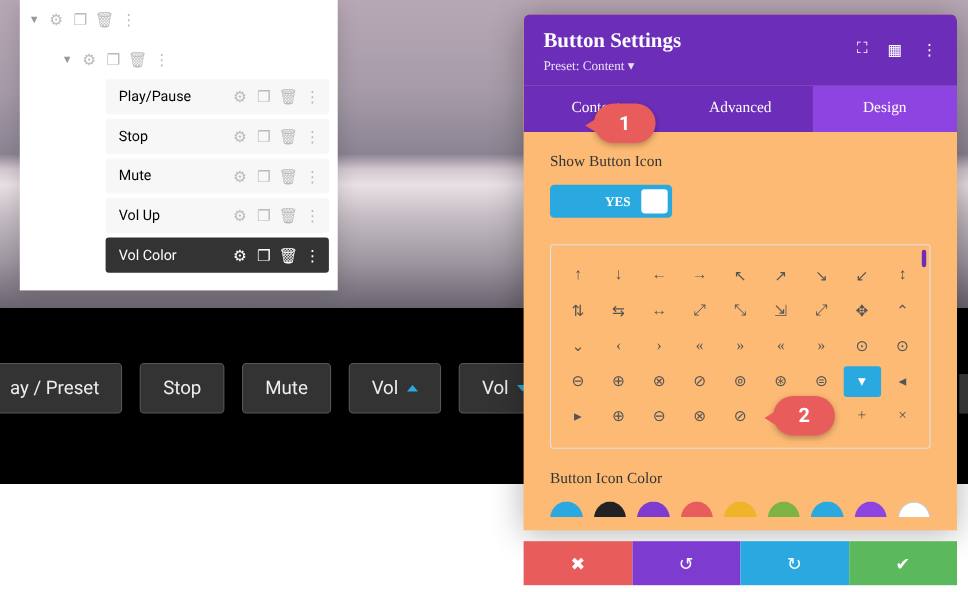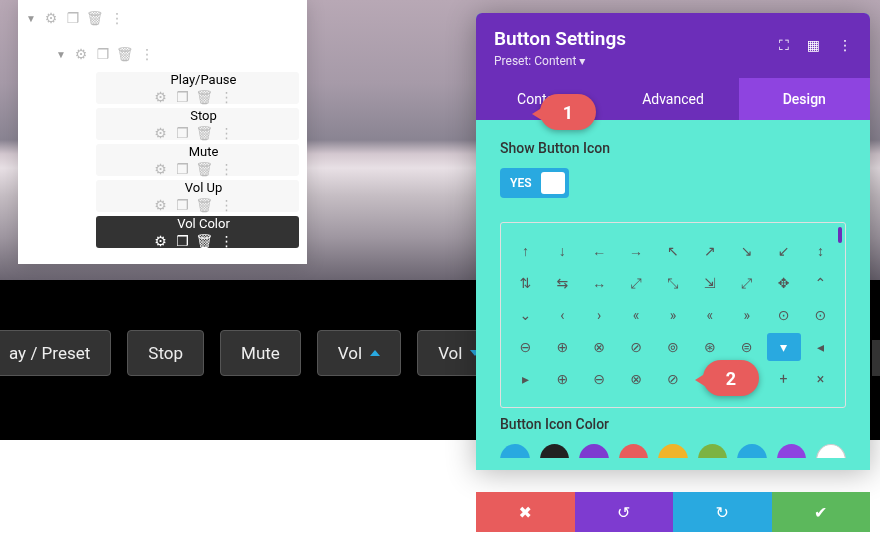--- a/index.html
+++ b/index.html
@@ -8,39 +8,39 @@
 .bg-dark { position:absolute; top:280px; left:0; width:880px; height:160px; background:#000; }
 .left-panel { position:absolute; top:0; left:18px; width:289px; background:#fff; padding:0 0 12px 0; box-shadow:0 2px 18px rgba(0,0,0,0.15); }
 .tree-row { display:flex; align-items:center; height:36px; padding:0 8px; gap:8px; }
 .tree-arrow { width:10px; color:#999; font-size:10px; text-align:center; }
 .tree-label-block { flex:1; display:flex; align-items:center; height:30px; padding:0 10px; background:#f5f5f5; border-radius:3px; font-size:13px; color:#666; }
 .tree-label-block.row-type { color:#4caf50; font-weight:500; }
 .tree-actions { display:flex; gap:8px; align-items:center; color:#bbb; }
 .tree-actions.active { color:#fff; }
 .tree-actions .ico { width:14px; height:14px; display:flex; align-items:center; justify-content:center; }
 .indent-1 { padding-left:38px; }
-.leaf-box { display:flex; align-items:center; height:32px; margin:0 8px 4px 0; margin-left:78px; background:#f7f7f7; border-radius:3px;flex-direction:column; }
+.leaf-box { display:flex; align-items:center; height:32px; margin:0 8px 4px 0; margin-left:78px; background:#f7f7f7; border-radius:3px; }
 .leaf-box.active { background:#333; color:#fff; }
 .leaf-box .lbl { flex:1; padding-left:12px; font-size:13px; }
 .leaf-box .tree-actions { padding-right:8px; }
 .buttons-bar { position:absolute; top:330px; left:-12px; display:flex; gap:16px; align-items:center; }
 .ctrl-btn { background:#333; border:1px solid #555; color:#eee; padding:12px 20px; border-radius:4px; font-size:17px; display:flex; align-items:center; gap:8px; }
 .caret-up-blue { width:0; height:0; border-left:5px solid transparent; border-right:5px solid transparent; border-bottom:6px solid #29a9e0; }
 .caret-down-blue { width:0; height:0; border-left:5px solid transparent; border-right:5px solid transparent; border-top:6px solid #29a9e0; }
-.settings-panel { position:absolute; top:13px; left:476px; width:394px; background:#5eead4; border-radius:6px 6px 0 0; overflow:hidden; box-shadow:0 2px 30px rgba(0,0,0,0.3); }
+.settings-panel { position:absolute; top:13px; left:476px; width:394px; background:#fdba74; border-radius:6px 6px 0 0; overflow:hidden; box-shadow:0 2px 30px rgba(0,0,0,0.3);font-family:Liberation Serif, serif; }
 .sp-header { background:#6c2eb9; color:#fff; padding:14px 18px 10px; }
 .sp-title { font-size:19px; font-weight:600; margin-bottom:4px; }
 .sp-preset { font-size:12px; opacity:0.85; }
 .sp-header-icons { position:absolute; top:24px; right:18px; display:flex; gap:18px; color:#fff; }
 .sp-tabs { display:flex; background:#6c2eb9; }
 .sp-tab { flex:1; text-align:center; padding:13px 0; color:#fff; font-size:14px; cursor:pointer; }
 .sp-tab.active { background:#8e44e0; font-weight:500; }
 .sp-body { padding:20px 24px 12px; }
 .field-label { font-size:14px; color:#333; font-weight:500; margin-bottom:12px; }
-.toggle-yes { display:inline-flex; align-items:center; height:30px; background:#29a9e0; border-radius:4px; overflow:hidden; }
+.toggle-yes { display:inline-flex; align-items:center; height:30px; background:#29a9e0; border-radius:4px; overflow:hidden;padding-left:40px; }
 .toggle-yes .txt { color:#fff; font-size:12px; font-weight:600; padding:0 10px; }
 .toggle-yes .knob { width:24px; height:22px; background:#fff; border-radius:3px; margin-right:4px; }
 .icon-grid { margin-top:24px; }
 .grid-box { border:1px solid #e0e0e0; border-radius:3px; padding:10px 6px; position:relative; }
 .grid-scroll { position:absolute; top:4px; right:3px; width:4px; height:16px; background:#6c2eb9; border-radius:2px; }
 .grid-row { display:flex; justify-content:space-around; margin:4px 0; }
 .grid-cell { width:34px; height:28px; display:flex; align-items:center; justify-content:center; color:#555; font-size:14px; border-radius:3px; cursor:pointer; }
 .grid-cell.sel { background:#29a9e0; color:#fff; }
 .color-row { display:flex; gap:10px; margin-top:12px; overflow:hidden; height:14px; }
 .color-swatch { width:32px; height:32px; border-radius:50%; }
@@ -226,21 +226,21 @@
               <div class="grid-cell">⊗</div>
               <div class="grid-cell">⊘</div>
               <div class="grid-cell">↶</div>
               <div class="grid-cell">−</div>
               <div class="grid-cell">+</div>
               <div class="grid-cell">×</div>
             </div>
           </div>
       </div>
     </div>
-    <div style="margin-top:8px">
+    <div style="margin-top:20px">
       <div class="field-label">Button Icon Color</div>
       <div class="color-row" id="color-row">
           <div class="color-swatch" style="background: rgb(41, 169, 224);"></div>
           <div class="color-swatch" style="background: rgb(34, 34, 34);"></div>
           <div class="color-swatch" style="background: rgb(126, 59, 208);"></div>
           <div class="color-swatch" style="background: rgb(232, 92, 92);"></div>
           <div class="color-swatch" style="background: rgb(240, 180, 41);"></div>
           <div class="color-swatch" style="background: rgb(124, 179, 66);"></div>
           <div class="color-swatch" style="background: rgb(41, 169, 224);"></div>
           <div class="color-swatch" style="background: rgb(142, 68, 224);"></div>

